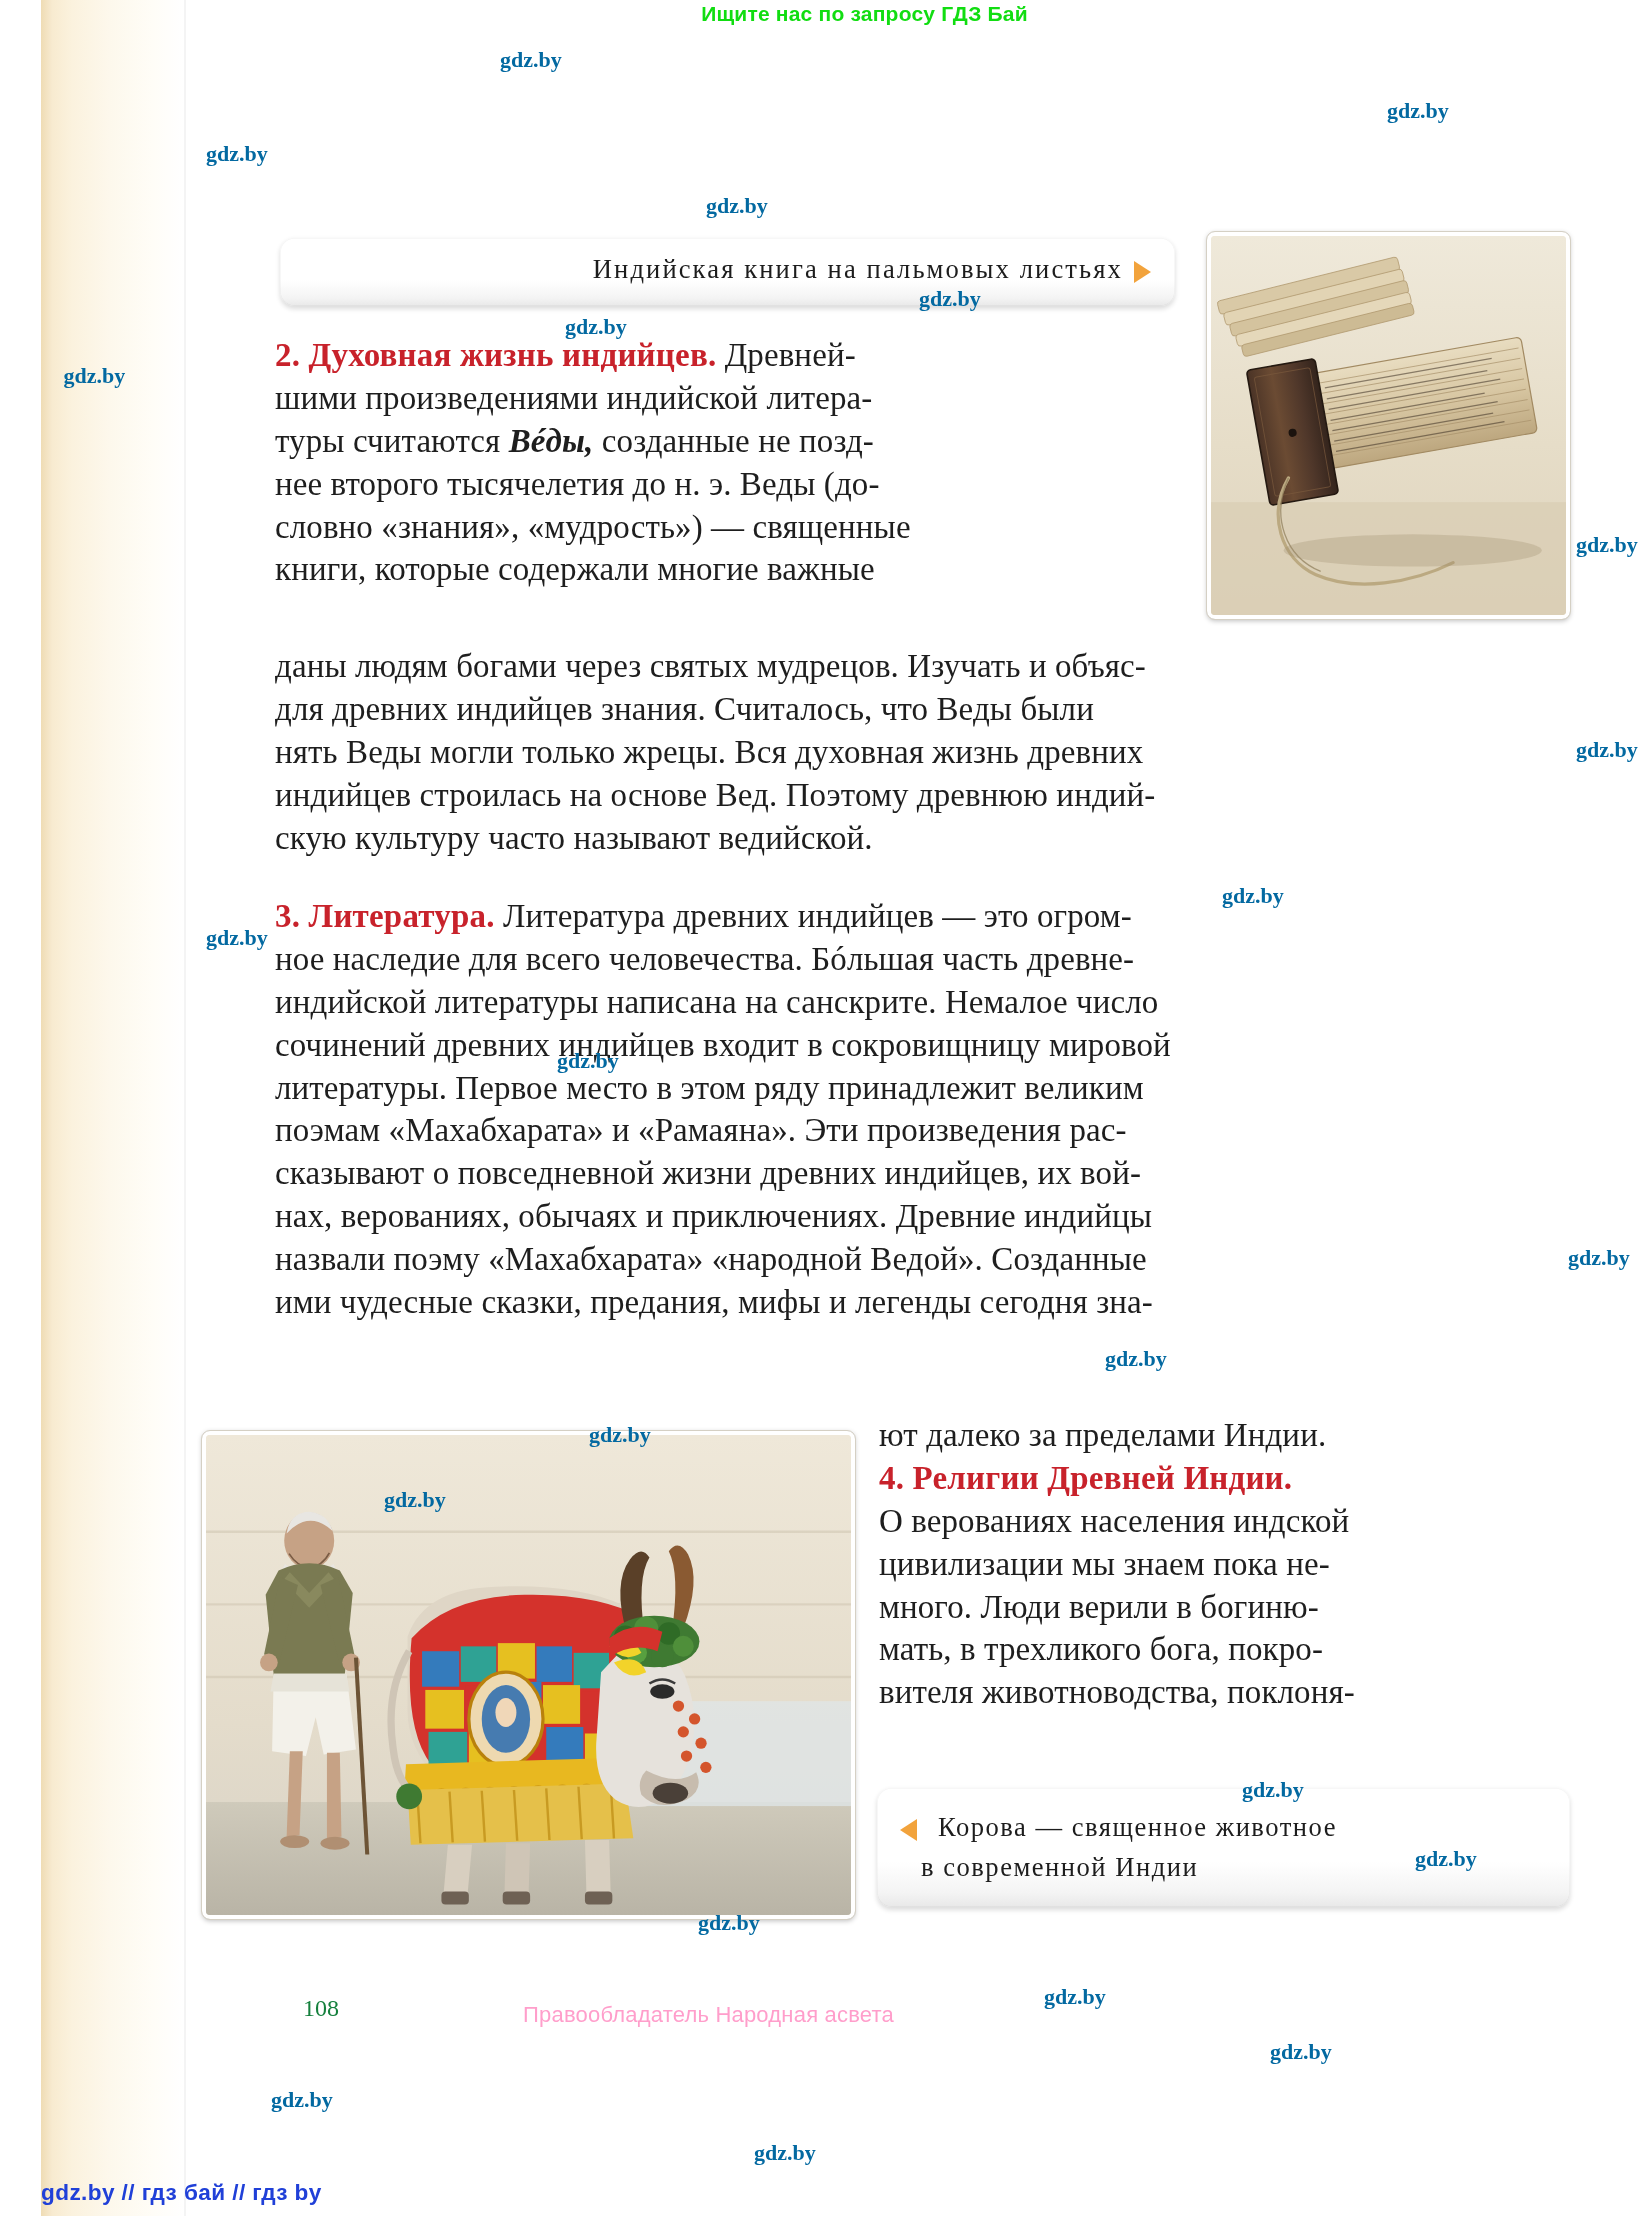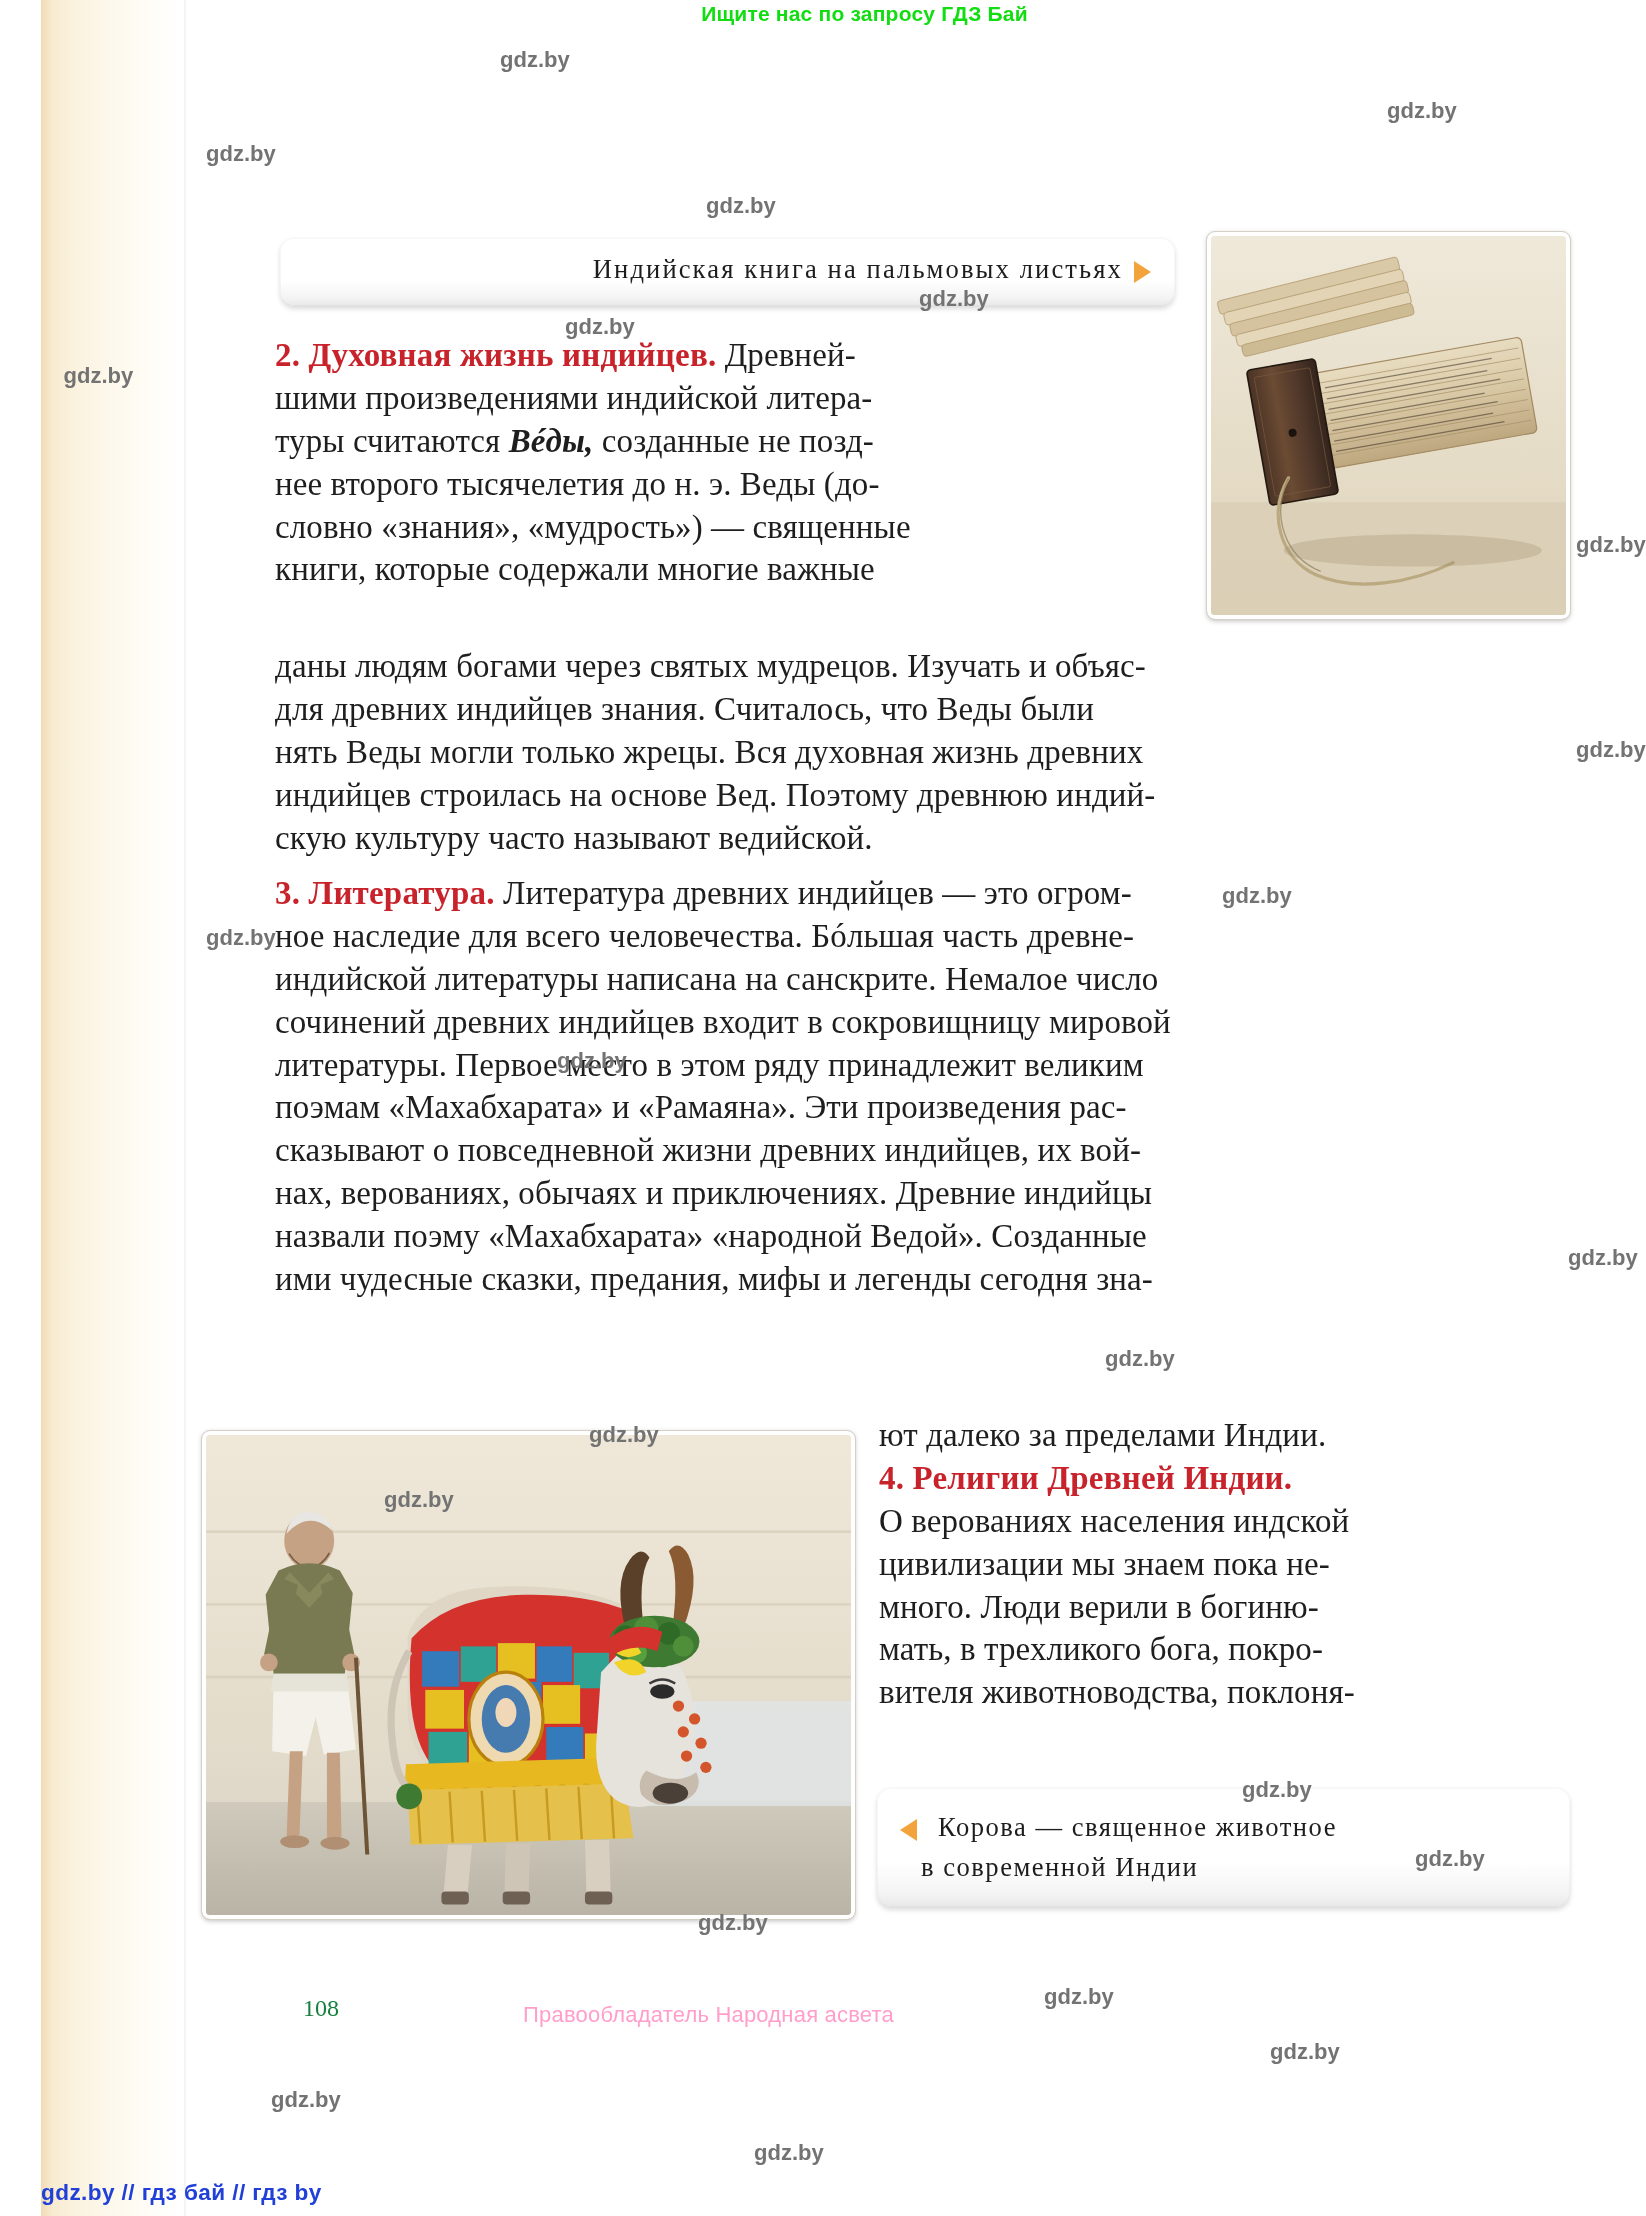--- a/index.html
+++ b/index.html
@@ -56,24 +56,24 @@
     font-family: "Liberation Sans", sans-serif;
     font-size: 22.6px;
     font-weight: bold;
     color: #2040d8;
     letter-spacing: 0.4px;
   }
 
   
   .wm {
     position: absolute;
-    font-family: Liberation Sans, sans-serif;
+    font-family: Liberation Serif, serif;
     font-size: 22px;
     font-weight: bold;
-    color: #737373;
+    color: #0369a1;
     white-space: nowrap;
     pointer-events: none;
   }
 
   
   .copyright {
     position: absolute;
     left: 482px; top: 2002px;
     font-family: "Liberation Sans", sans-serif;
     font-size: 22px;
@@ -174,21 +174,21 @@
     letter-spacing: 0.2px;
   }
   .it { font-style: italic; font-weight: bold; }
   .it-norm { }
 
   
   .blk-a { left: 234px; top: 334px; width: 903px; }
   
   .blk-b { left: 234px; top: 645px; width: 1302px; }
   
-  .blk-c { left: 234px; top: 872px; width: 1302px; }
+  .blk-c { left: 234px; top: 895px; width: 1302px; }
   
   .blk-d { left: 838px; top: 1414px; width: 698px; }
 
   
   .page-num {
     position: absolute;
     left: 262px; top: 1995px;
     font-family: Liberation Serif, serif;
     font-size: 24px;
     color: #15803d;

